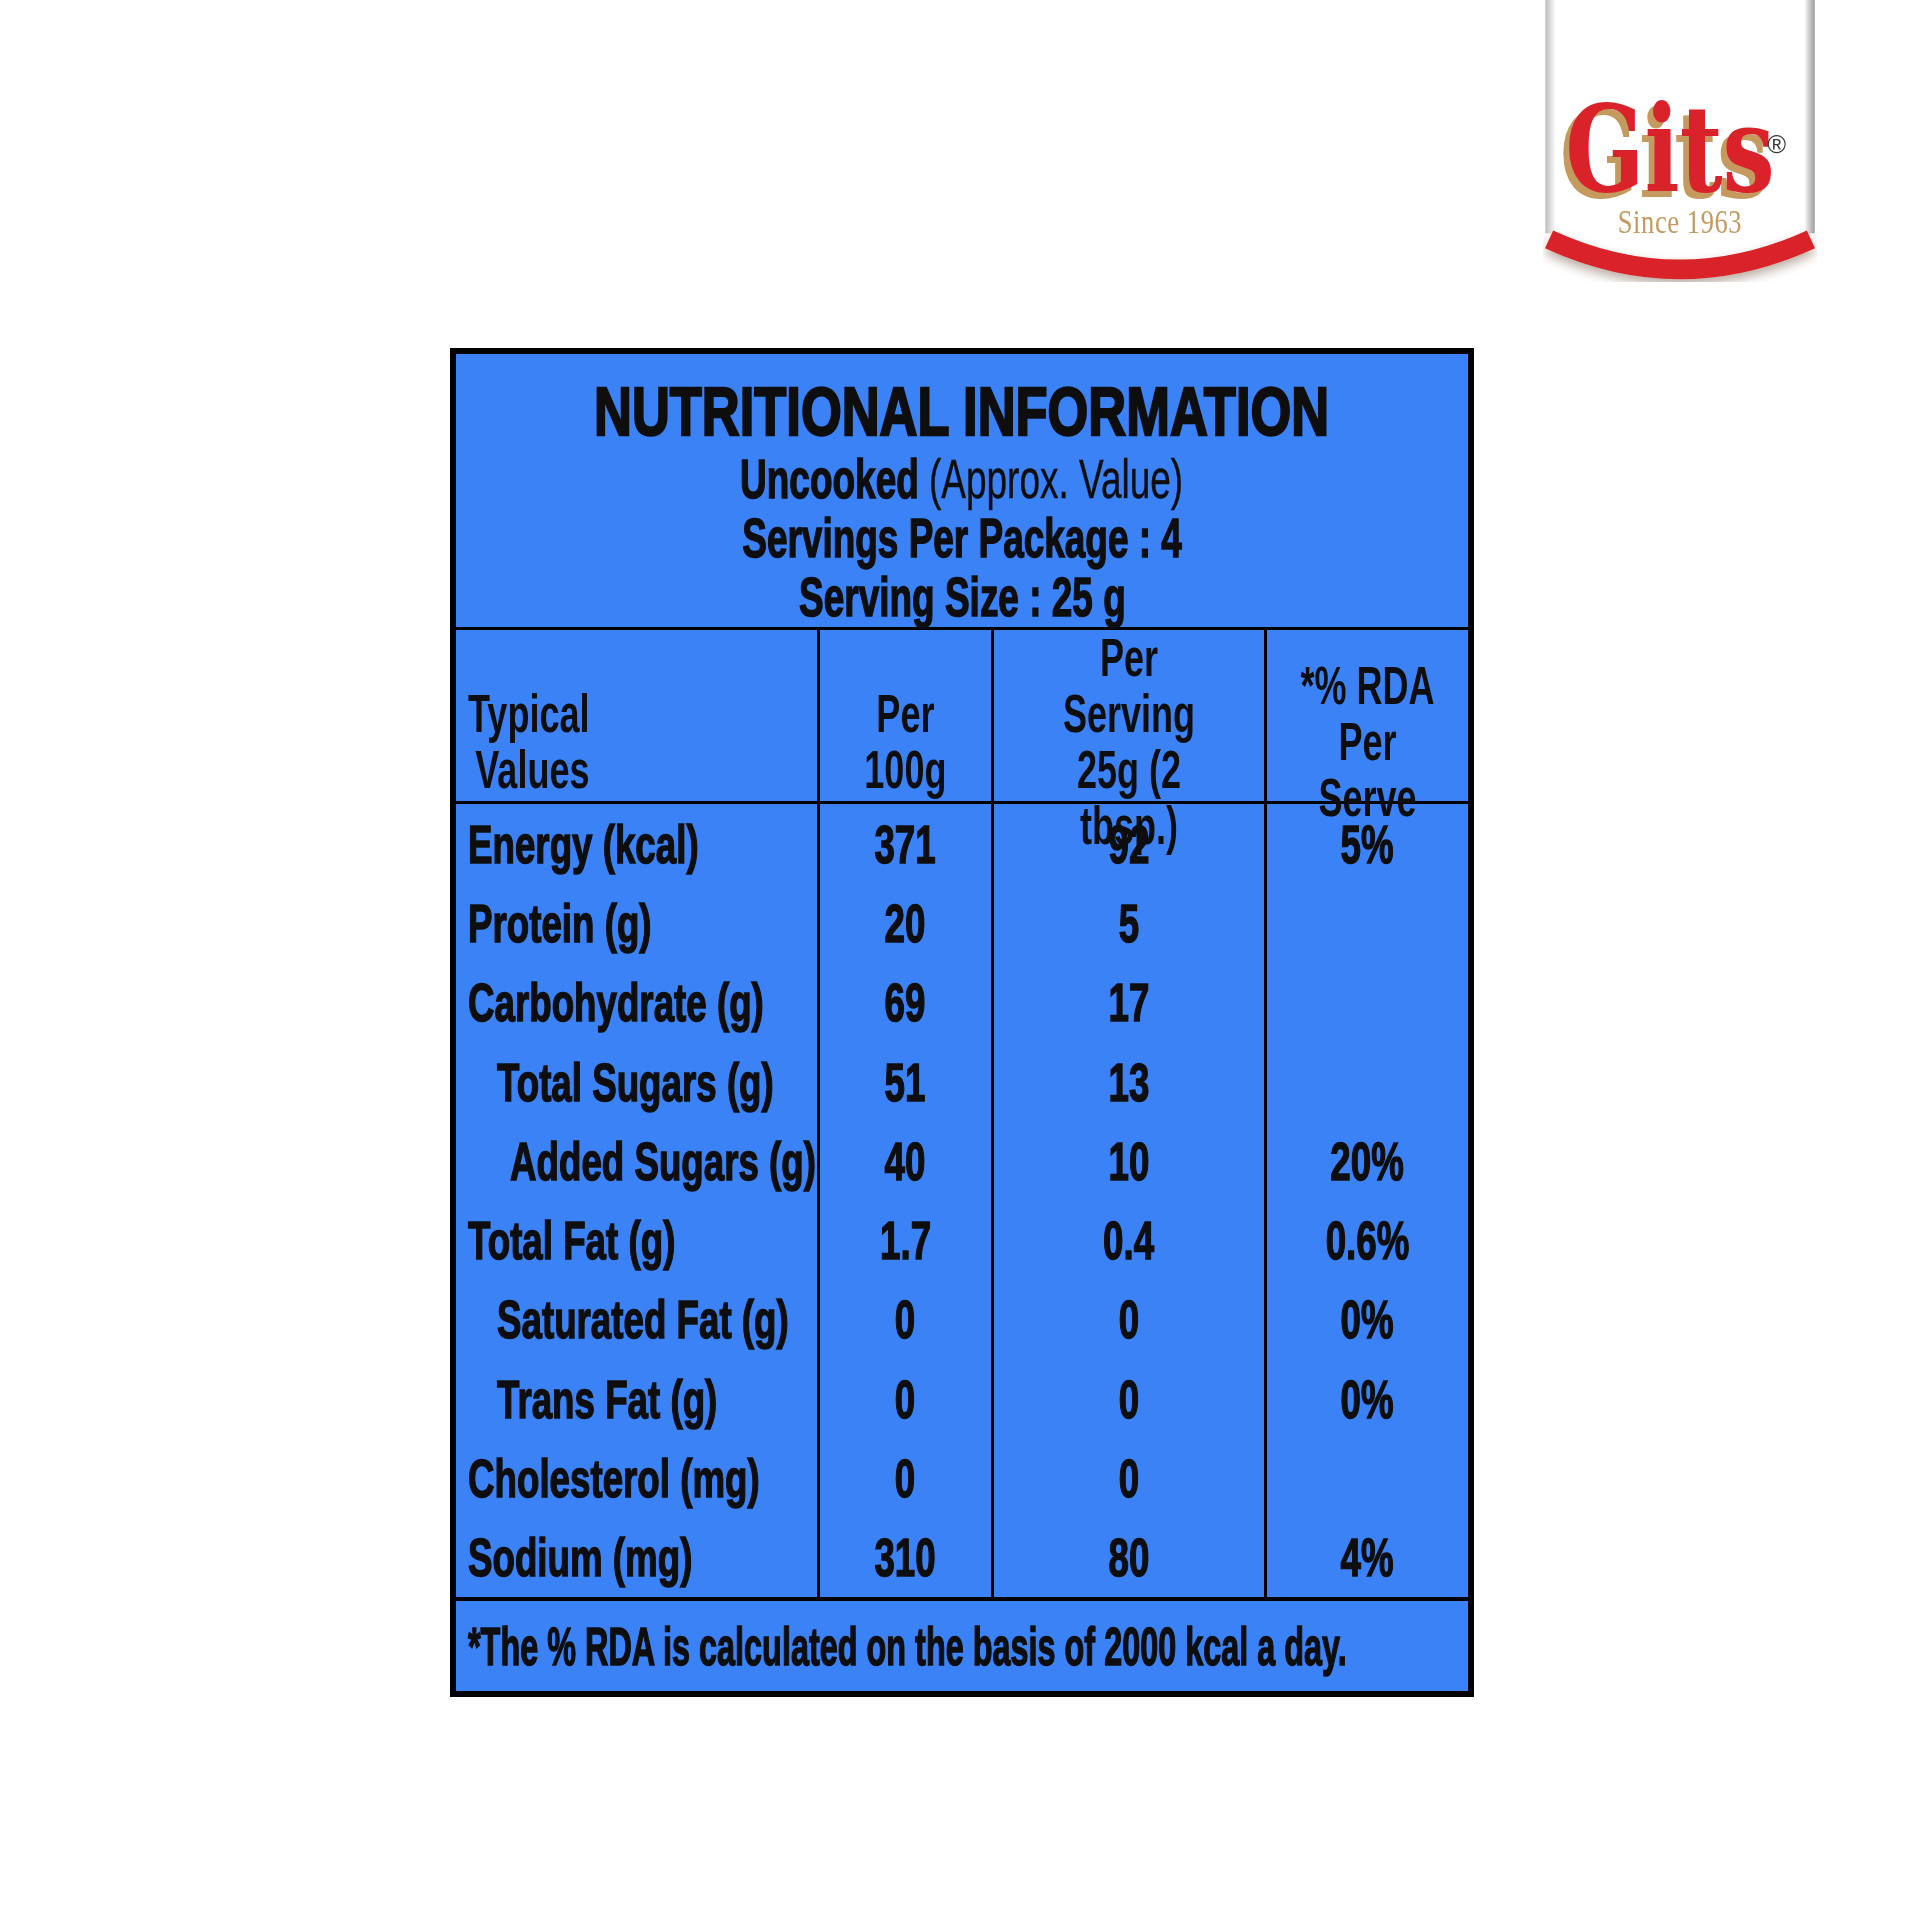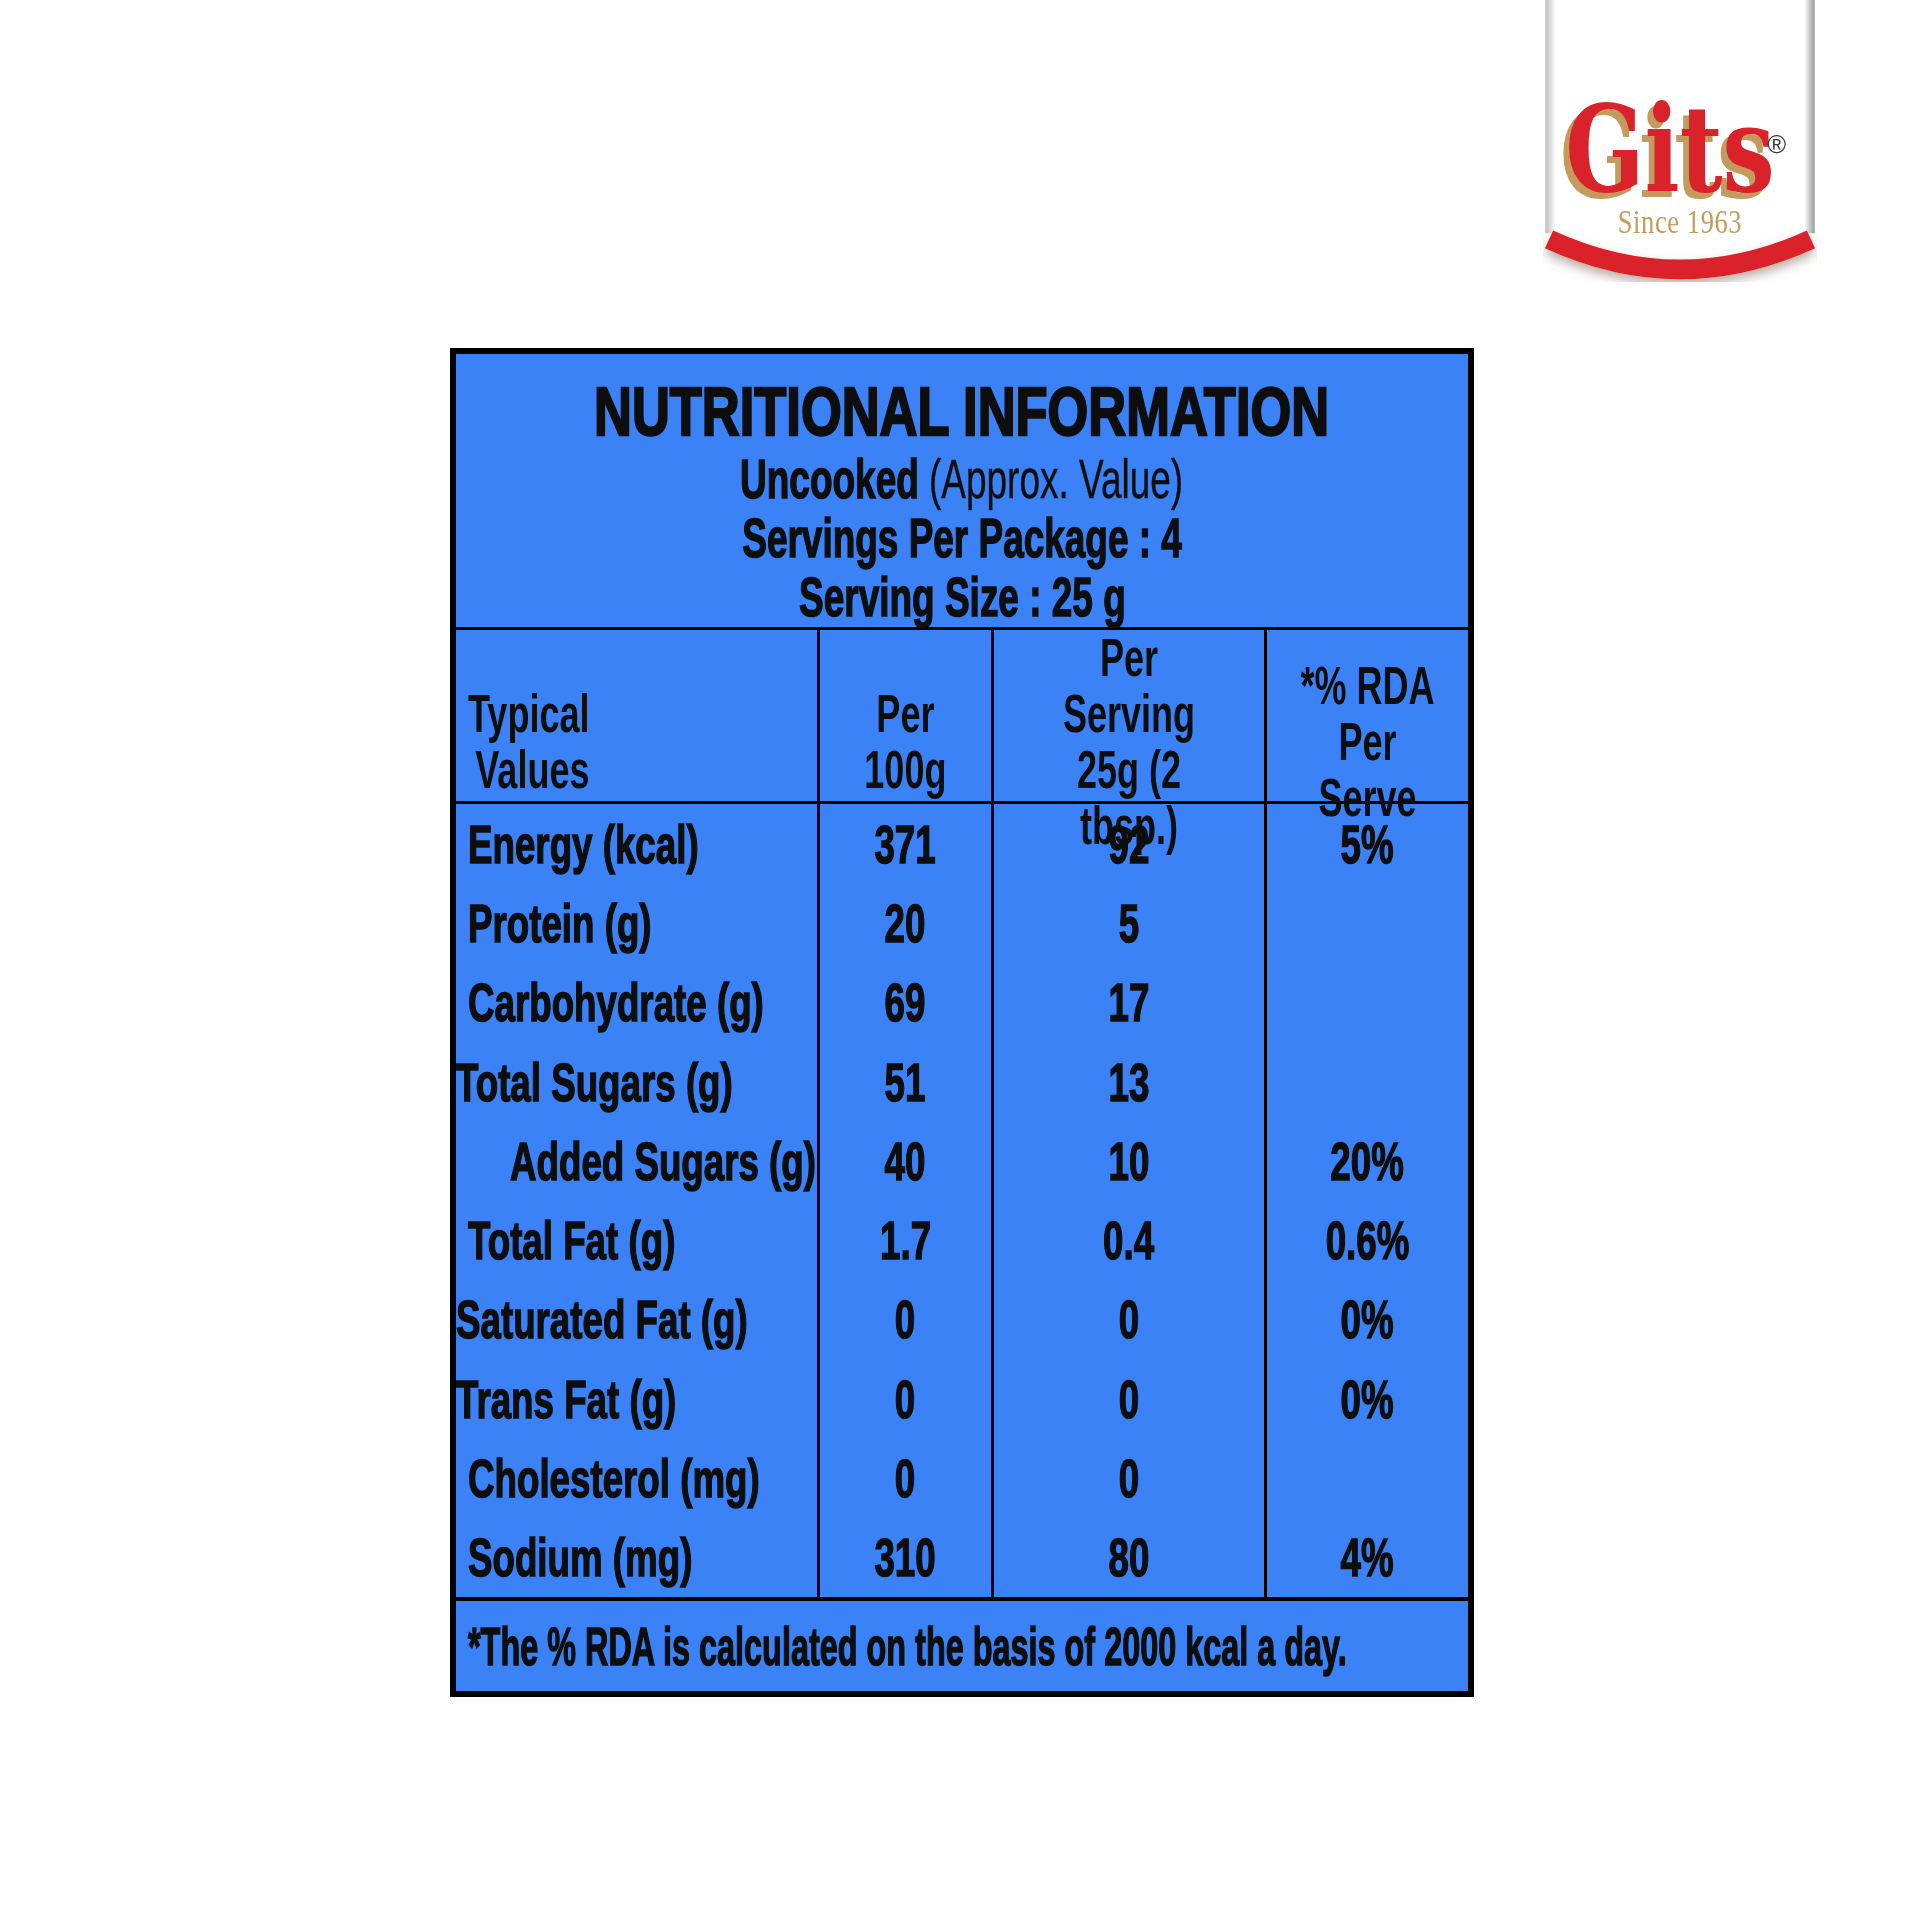--- a/index.html
+++ b/index.html
@@ -26,21 +26,21 @@
   .num{justify-content:center;}
   .hl{font-size:53px;line-height:56px;font-weight:700;}
   .hc1{padding-left:12px;text-align:right;}
   .left{transform:scaleX(.68);transform-origin:0 50%;}
   .ctr{transform:scaleX(.68);text-align:center;}
 
   .tbody{height:797px;box-sizing:border-box;border-bottom:4.5px solid #000;
          display:grid;grid-template-columns:364px 174px 273px 1fr;grid-auto-rows:1fr;}
   .lab{font-size:54px;font-weight:700;transform:scaleX(.68);transform-origin:0 50%;}
   .val{font-size:54px;font-weight:700;transform:scaleX(.68);}
-  .i0{padding-left:12px;} .i1{} .i2{padding-left:54px;}
+  .i0{padding-left:12px;} .i1{padding-left:41px;} .i2{padding-left:54px;}
 
   .frow{flex:1;display:flex;align-items:center;padding-left:12px;}
   .fcx{font-size:54px;font-weight:700;transform:scaleX(.60);transform-origin:0 50%;}
 
   
   .logo{position:absolute;left:1543px;top:0;width:274px;height:298px;}
   .gits-main{fill:#d9222a;font-family:"DejaVu Serif","Liberation Serif",serif;font-weight:bold;font-size:158px;}
   .gits-shadow{fill:#c49a5e;font-family:"DejaVu Serif","Liberation Serif",serif;font-weight:bold;font-size:158px;}
   .reg{font-family:"Liberation Sans",sans-serif;font-size:34px;fill:#3a3a3a;}
   .since{font-family:"Liberation Serif",serif;font-size:44px;fill:#c49a5e;letter-spacing:1px;}

